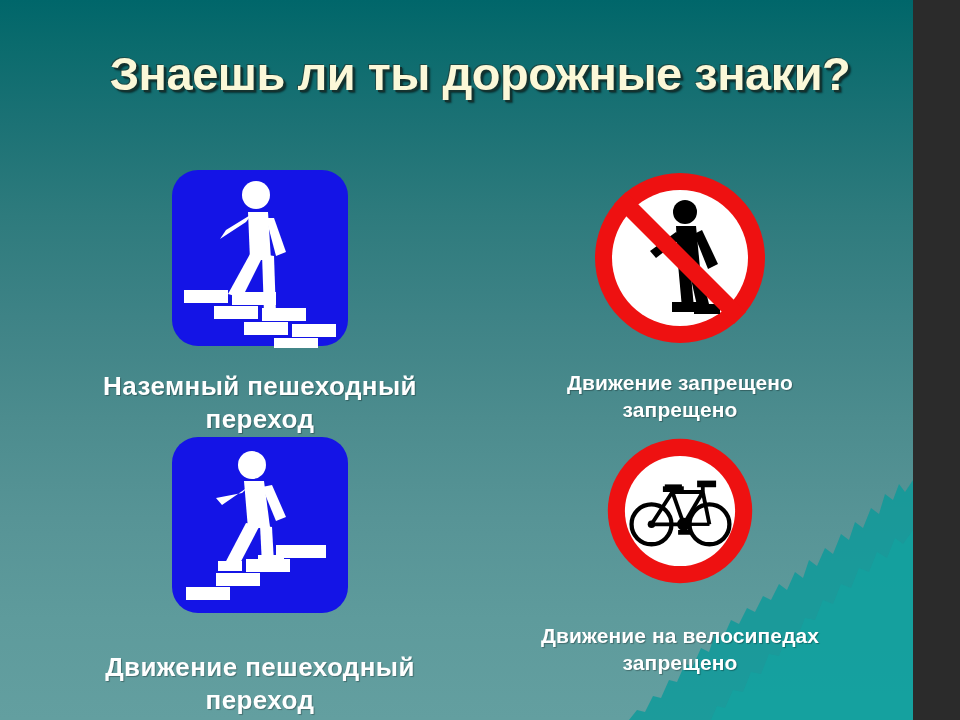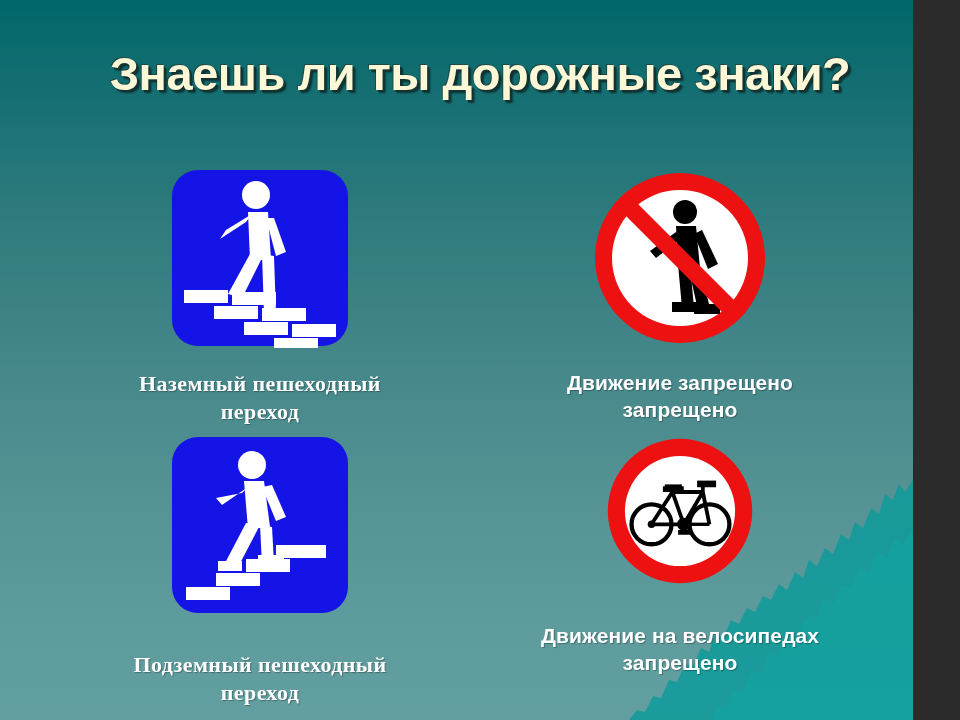--- a/index.html
+++ b/index.html
@@ -63,23 +63,23 @@
     display: flex;
     justify-content: center;
     align-items: center;
   }
   .caption {
     text-align: center;
     color: #ffffff;
     line-height: 1.28;
   }
   .caption.serif {
-    font-family: Liberation Serif, serif;
+    font-family: Liberation Sans, sans-serif;
     font-weight: bold;
-    font-size: 22px;
+    font-size: 26px;
     letter-spacing: 0.4px;
     text-shadow: 1px 1px 1px rgba(0,0,0,0.30);
   }
   .caption.sans {
     font-family: "Liberation Sans", sans-serif;
     font-weight: bold;
     font-size: 21px;
     letter-spacing: 0.1px;
     text-shadow: 1px 1px 1px rgba(0,0,0,0.30);
   }
@@ -206,21 +206,21 @@
           <path d="M76,88 L90,90 L66,136 L54,130 Z"></path>
 
           <path d="M90,90 L102,92 L104,128 L92,130 Z"></path>
 
           <rect x="48" y="126" width="24" height="10"></rect>
           <rect x="88" y="120" width="26" height="10"></rect>
         </g>
       </svg>
     </div>
     <div class="caption serif">
-      <div>Подземный пешеходный</div>
+      <div>Движение пешеходный</div>
       <div>переход</div>
     </div>
   </div>
 
   <div class="cell" id="cell-4">
     <div class="sign-wrap">
       <svg width="152" height="152" viewBox="0 0 160 160">
         <circle cx="80" cy="80" r="76" fill="#ee1111"></circle>
         <circle cx="80" cy="80" r="58" fill="#ffffff"></circle>
 

